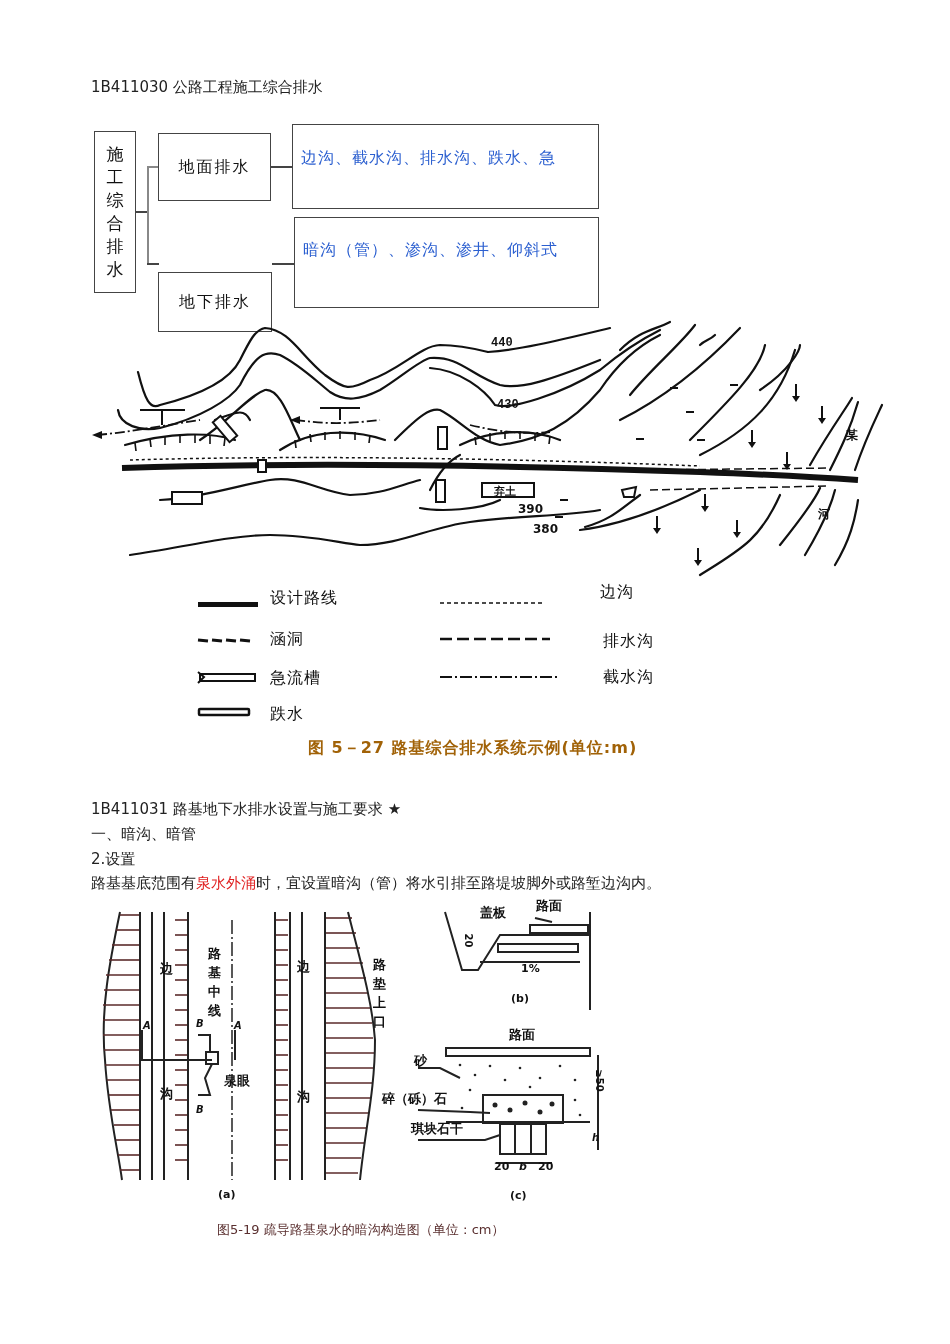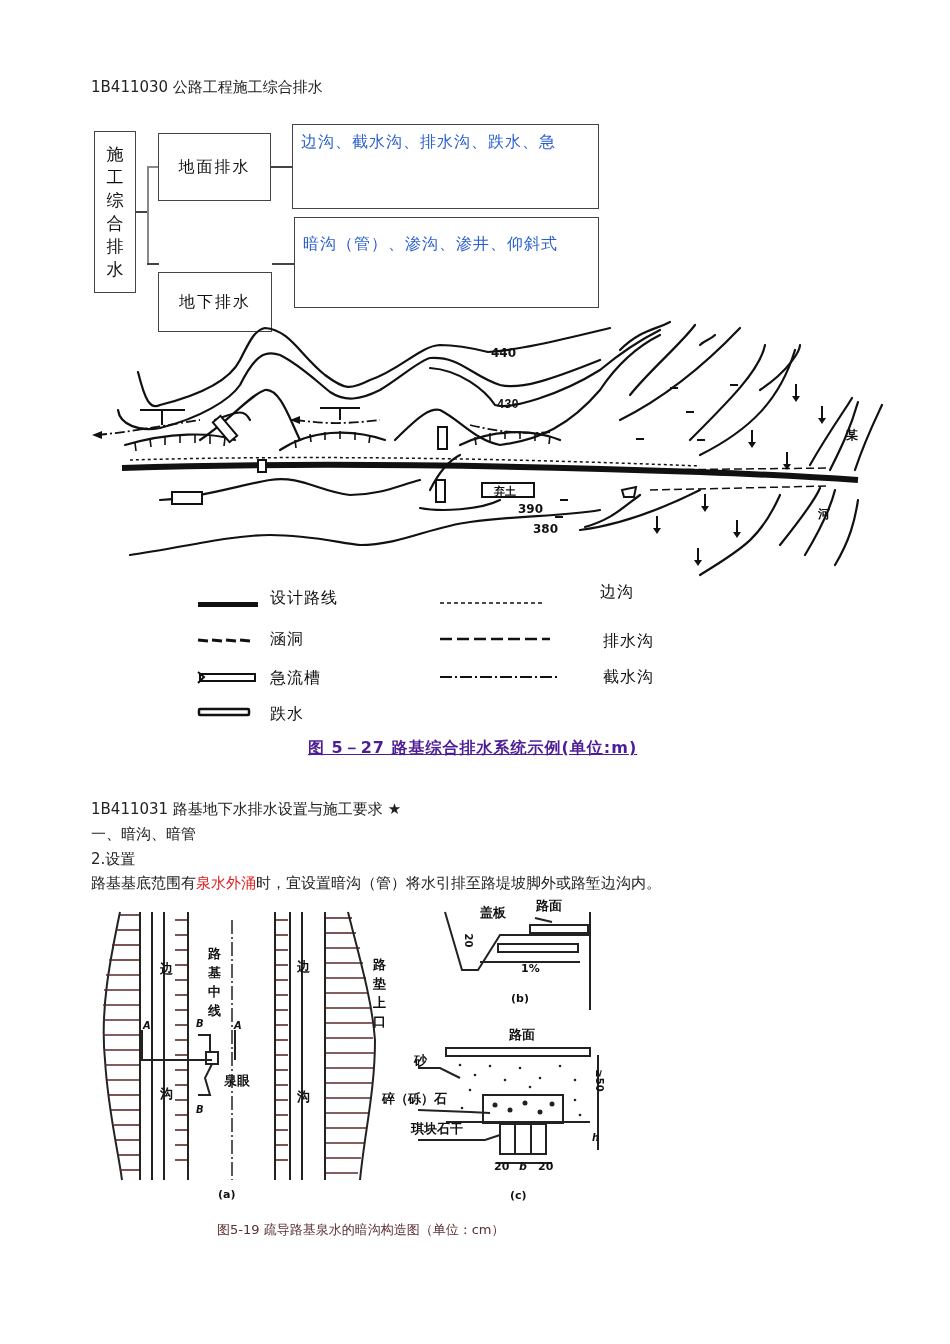--- a/index.html
+++ b/index.html
@@ -8,21 +8,21 @@
   .heading{font-size:15px;color:#222;white-space:nowrap;}
   .para{font-size:15px;color:#222;white-space:nowrap;}
   .red{color:#e02020;}
   .box{position:absolute;border:1.5px solid #444;background:#fff;box-sizing:border-box;}
   .vert-box{display:flex;flex-direction:column;align-items:center;justify-content:center;font-size:17px;line-height:23px;color:#111;}
   .mid-box{display:flex;align-items:center;justify-content:center;font-size:16px;letter-spacing:2px;color:#111;}
   .blue-box{padding:14px 0 0 8px;font-size:16px;line-height:32px;letter-spacing:1px;color:#2b5fd0;}
   .blue-box .dark{color:#222;}
   .conn{position:absolute;background:#444;}
   .legend-label{position:absolute;font-size:16px;color:#111;letter-spacing:1px;white-space:nowrap;}
-  .fig-caption{position:absolute;font-size:16px;font-weight:bold;color:#4c1d95;white-space:nowrap;letter-spacing:1px;text-decoration:underline;}
+  .fig-caption{position:absolute;font-size:16px;font-weight:bold;color:#a16207;white-space:nowrap;letter-spacing:1px;}
   .fig2-caption{position:absolute;font-size:13px;color:#5a2f2f;white-space:nowrap;}
   .map-label{position:absolute;font-size:12px;font-weight:bold;color:#111;}
   .diagram-label{position:absolute;font-size:13px;color:#111;font-weight:bold;}
   svg{position:absolute;overflow:visible;}
 </style>
 </head>
 <body>
 
 <div class="abs heading" style="left:91px;top:78px;">1B411030  公路工程施工综合排水</div>
 
@@ -44,24 +44,24 @@
   <div class="box mid-box" style="left:158px;top:133px;width:113px;height:68px;">
     <span>地面排水</span>
   </div>
   <div class="box mid-box" style="left:158px;top:233px;width:114px;height:60px;margin-top:39px;">
     <span>地下排水</span>
   </div>
 
   <div class="conn" style="left:271px;top:166px;width:22px;height:1.5px;"></div>
   <div class="conn" style="left:272px;top:263px;width:22px;height:1.5px;"></div>
 
-  <div class="box blue-box" style="left:292px;top:124px;width:307px;height:85px;padding-top:1px;">
+  <div class="box blue-box" style="left:292px;top:124px;width:307px;height:85px;padding-top:17px;">
     <div>边沟、截水沟、排水沟、跌水、急</div>
   </div>
-  <div class="box blue-box" style="left:294px;top:217px;width:305px;height:91px;padding-top:10px;">
+  <div class="box blue-box" style="left:294px;top:217px;width:305px;height:91px;padding-top:16px;">
     <div>暗沟（管）、渗沟、渗井、仰斜式</div>
   </div>
 </div>
 
 <div>
   <svg width="950" height="600" style="left:0;top:0;">
     <g fill="none" stroke="#111" stroke-width="2.2" stroke-linecap="round">
 
       <path d="M138,372 C145,400 150,410 160,405 C200,395 230,380 240,360 C250,340 255,330 265,328 C290,330 300,355 325,375 C345,390 350,390 370,380 C400,370 420,346 440,345 C460,345 480,350 488,352"></path>
       <path d="M118,410 C120,425 140,432 160,428 C200,418 230,400 240,385 C255,355 265,350 280,355 C300,365 315,380 330,392 C345,402 360,400 380,390 C400,378 420,360 430,358 C460,356 470,375 500,385 C520,390 550,380 600,360"></path>
@@ -174,21 +174,21 @@
     <g stroke="#111" stroke-width="2">
       <line x1="730" y1="385" x2="738" y2="385"></line>
         <line x1="670" y1="388" x2="678" y2="388"></line>
       <line x1="686" y1="412" x2="694" y2="412"></line>
         <line x1="636" y1="439" x2="644" y2="439"></line>
       <line x1="697" y1="440" x2="705" y2="440"></line>
         <line x1="560" y1="500" x2="568" y2="500"></line>
       <line x1="555" y1="517" x2="563" y2="517"></line>
     </g>
   </svg>
-  <div class="map-label" style="left:491px;top:346px;">440</div>
+  <div class="map-label" style="left:491px;top:336px;font-family:Liberation Mono, monospace;">440</div>
   <div class="map-label" style="left:497px;top:398px;font-family:Liberation Mono, monospace;">430</div>
   <div class="map-label" style="left:518px;top:502px;">390</div>
   <div class="map-label" style="left:533px;top:522px;">380</div>
   <div class="map-label" style="left:494px;top:484px;font-size:11px;">弃土</div>
   <div class="map-label" style="left:846px;top:427px;">某</div>
   <div class="map-label" style="left:818px;top:506px;">河</div>
 
   <svg width="950" height="760" style="left:0;top:0;">
     <g>
       <rect x="198" y="602" width="60" height="5" fill="#111"></rect>

